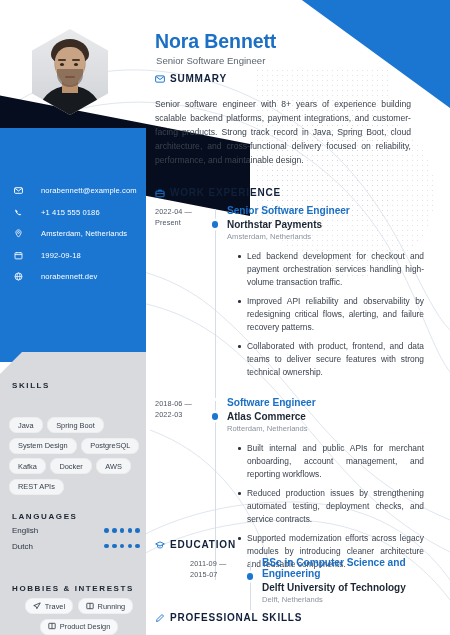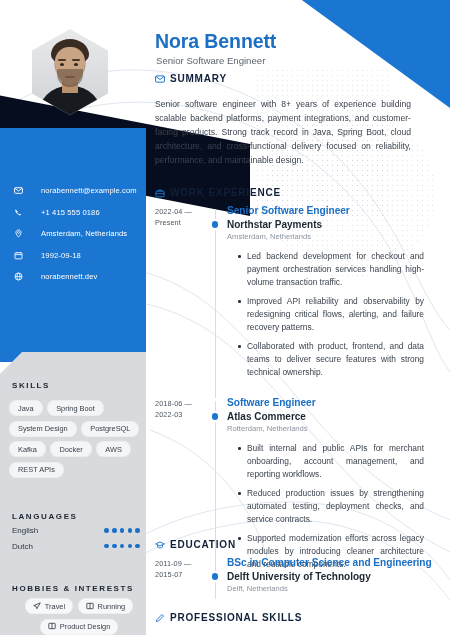--- a/index.html
+++ b/index.html
@@ -145,39 +145,39 @@
   .job-loc{font-size:7.6px;color:#8b939e;margin-bottom:6px;}
   .bullets{margin:9px;padding:0;list-style:none;}
   .bullets li{
     position:relative;padding-left:11px;margin-bottom:6px;
     font-size:8.4px;line-height:1.55;color:#3b434e;text-align:justify;
   }
   .bullets li::before{
     content:"";position:absolute;left:2px;top:5px;width:2.6px;height:2.6px;
     border-radius:50%;background:#2b3440;
   }
-  .edu-entry .dates{padding-top:2px;}
+  .edu-entry .dates{padding-top:2px;margin-left:35px;}
 
   
   .contact{position:absolute;left:14px;top:186px;width:130px;}
   .contact .row{
     display:flex;align-items:center;gap:18px;margin-bottom:12.5px;
     font-size:7.6px;color:#ffffff;letter-spacing:.1px;
   }
   .contact .row .ic{width:9px;height:9px;flex:0 0 9px;color:#fff;}
   .contact .row .ic svg{width:9px;height:9px;display:block;}
 
   .side-sec-title{
     font-size:8px;font-weight:bold;color:#1c2531;letter-spacing:1.6px;
   }
   #skills-title{position:absolute;left:12px;top:381px;}
   #lang-title{position:absolute;left:12px;top:512px;}
   #hob-title{position:absolute;left:12px;top:584px;}
 
-  .pills{position:absolute;left:9px;top:400px;width:132px;display:flex;flex-wrap:wrap;gap:4.5px;}
+  .pills{position:absolute;left:9px;top:417px;width:132px;display:flex;flex-wrap:wrap;gap:4.5px;}
   .pill{
     background:#f4f5f6;border-radius:11px;padding:3.5px 9px;
     font-size:7.4px;color:#39414d;white-space:nowrap;
     box-shadow:0 0 0 .6px #e6e8ea inset;
   }
   .hob-pills{position:absolute;left:9px;top:598px;width:140px;display:flex;flex-wrap:wrap;gap:4.5px;justify-content:center;}
   .hob-pill{
     background:#f7f8f9;border-radius:11px;padding:3.5px 8px;
     font-size:7.4px;color:#39414d;white-space:nowrap;display:flex;align-items:flex-start;gap:4px;
     box-shadow:0 0 0 .6px #e6e8ea inset;

